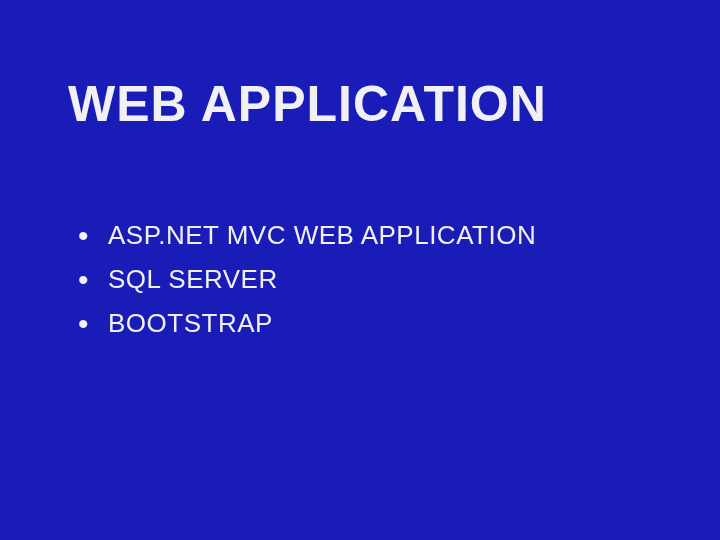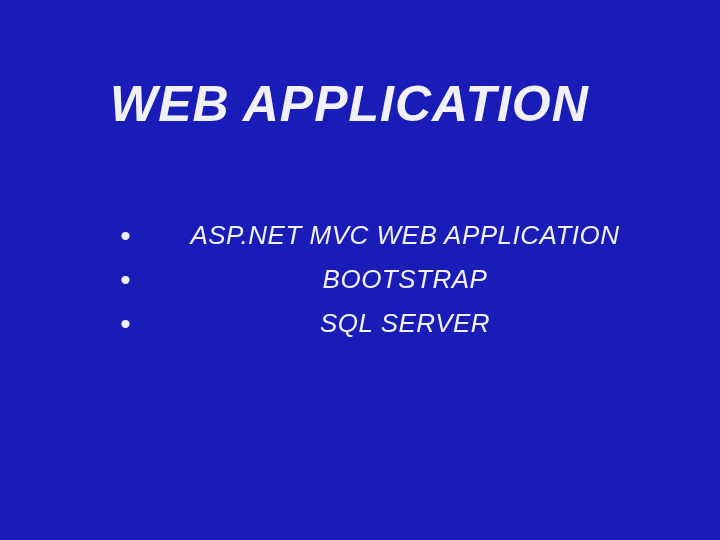--- a/index.html
+++ b/index.html
@@ -11,34 +11,32 @@
       width: 720px;
       height: 540px;
       background-color: #1a1cb8;
       color: #f0f0f5;
       font-family: Arial, Helvetica, sans-serif;
       overflow: hidden;
     }
     .slide {
       width: 100%;
       height: 100%;
-      padding: 75px 60px 60px 100px;
-      font-style: italic;
+      padding: 75px 60px 60px 58px;
     }
     .title {
       font-size: 50px;
       font-weight: 800;
       letter-spacing: 1px;
       margin-bottom: 80px;
       margin-left: 10px;
     }
     .tech-list {
       list-style: none;
       padding-left: 20px;
-      text-align: center;
     }
     .tech-list li {
       font-size: 26px;
       font-weight: 400;
       line-height: 1.7;
       position: relative;
       padding-left: 30px;
       letter-spacing: 0.5px;
     }
     .tech-list li::before {
@@ -49,16 +47,16 @@
       line-height: 1.5;
     }
   </style>
 </head>
 <body>
 
 <div class="slide">
   <h1 class="title">WEB APPLICATION</h1>
   <ul class="tech-list">
     <li>ASP.NET MVC WEB APPLICATION</li>
+    <li>SQL SERVER</li>
     <li>BOOTSTRAP</li>
-    <li>SQL SERVER</li>
   </ul>
 </div>
 
 </body></html>

